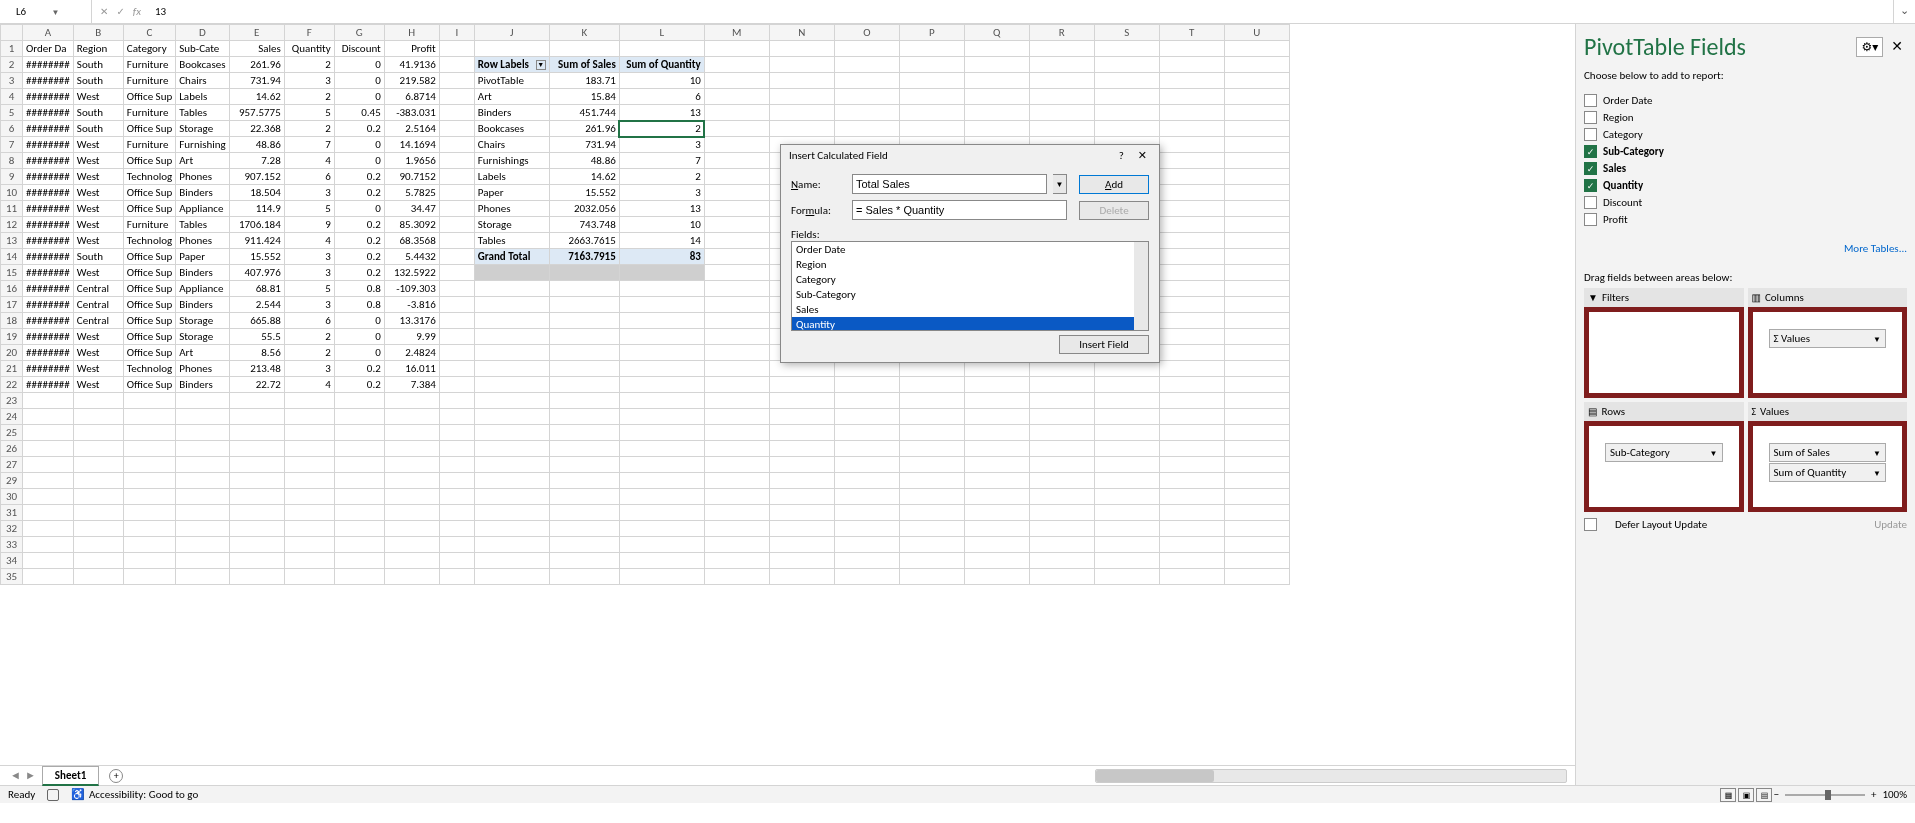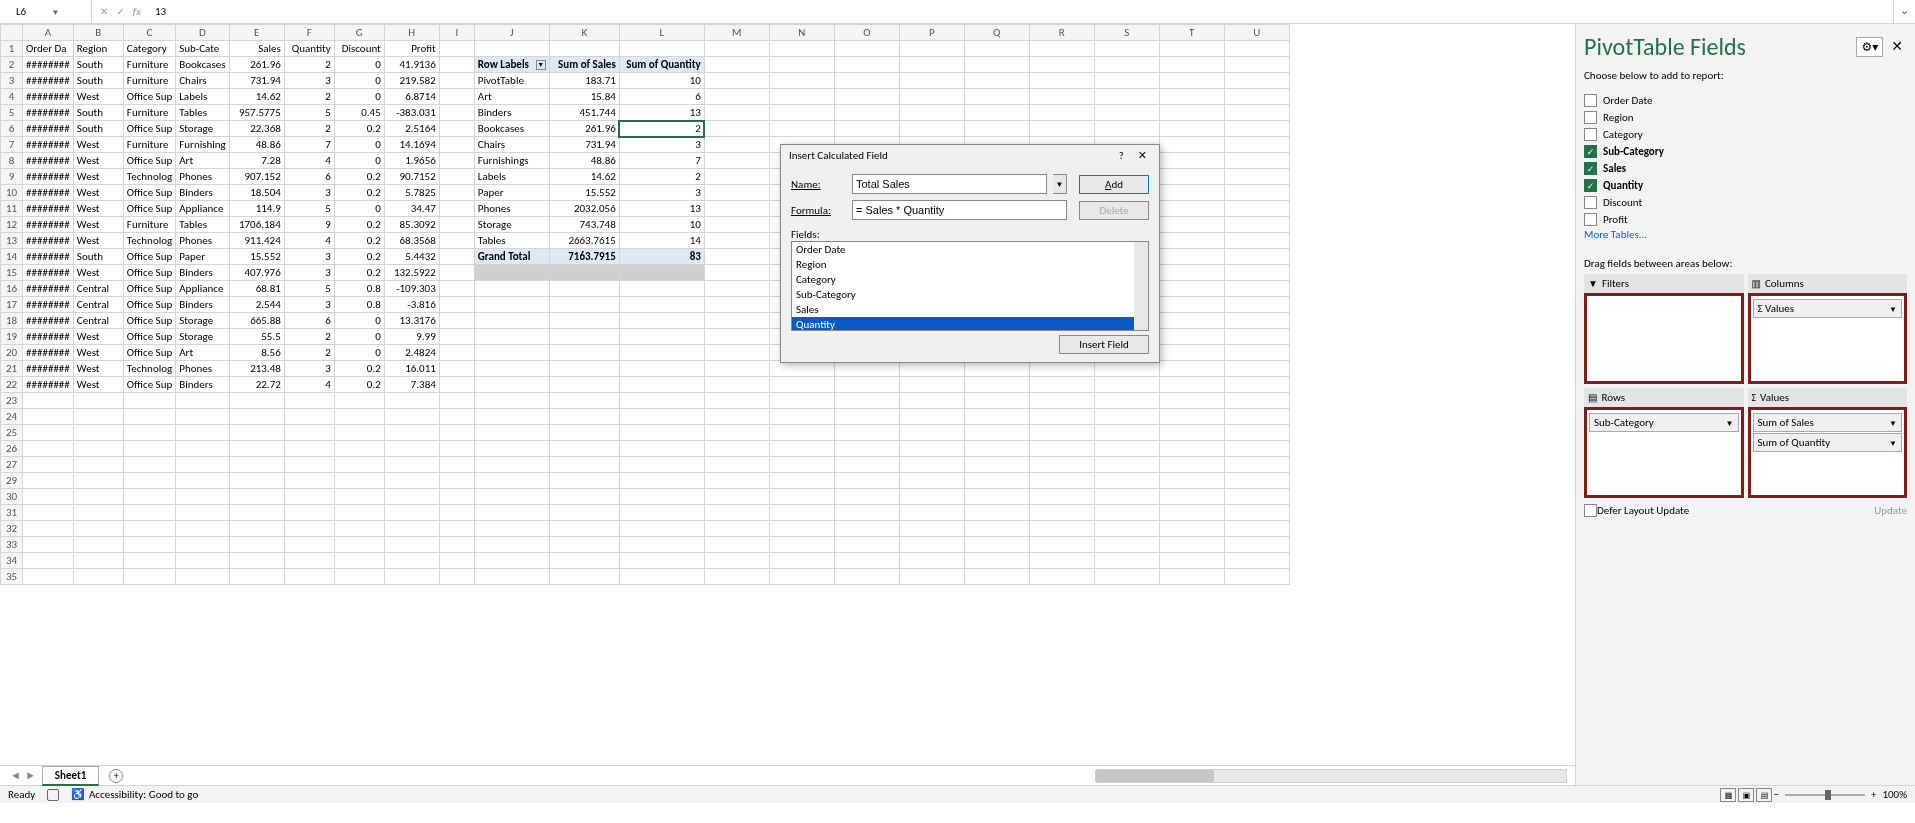--- a/index.html
+++ b/index.html
@@ -56,21 +56,21 @@
   .rec-ic { display:inline-block; width:12px; height:12px; border:1px solid #666; border-radius:2px;}
   .acc-ic { font-size:11px;}
   
   
   .dialog { position: absolute; left: 780px; top: 120px; width: 380px; background: #f0f0f0; border: 1px solid #888; box-shadow: 2px 2px 8px rgba(0,0,0,0.3); font-size: 11px; }
   .dialog .titlebar { display: flex; align-items:center; padding: 4px 8px; }
   .dialog .titlebar .close-x { margin-left:6px; padding:0 4px;}
   .dialog .titlebar .help-q { margin-left:auto; padding:0 4px;}
   .dialog .body { padding: 8px 10px; }
   .dlg-row { display: flex; align-items: center; margin-bottom: 6px; gap:6px;}
-  .dlg-row label { width: 55px; text-decoration: underline; }
+  .dlg-row label { width: 55px; }
   .dlg-row .underline-letter { text-decoration: underline; }
   .dlg-row input { flex:1; border: 1px solid #888; background:#fff; padding:2px 3px; font-size:11px; height:20px;}
   .dlg-dd { width:14px; height:20px; border:1px solid #888; border-left:none; background:#e8e8e8; font-size:8px; line-height:18px; text-align:center;}
   .dlg-btn { width: 70px; border: 1px solid #888; background: #e8e8e8; padding: 2px 0; text-align: center; margin-left: 6px; }
   .dlg-btn.primary { border: 1px solid #0078d4; }
   .dlg-btn.disabled { color:#aaa; }
   .fields-box { border: 1px solid #888; background: #fff; height: 90px; overflow:auto; position:relative;}
   .fields-box .item { padding: 1px 4px; }
   .fields-box .item.sel { background: #0a59c4; color: #fff; }
   .fields-box .sb { position:absolute; right:0; top:0; bottom:0; width:14px; background:#e8e8e8;}
@@ -83,30 +83,30 @@
   .pt-gear { font-size:12px; padding:2px 4px; border:1px solid #aaa; background:#fff; margin-right:4px;}
   .pt-close-x { padding: 0 4px; font-size:14px;}
   .pt-sub { margin: 8px 0 4px; }
   .pt-search { display:flex; border:1px solid #ccc; background:#fff; padding: 4px; align-items:center;}
   .pt-search input { flex:1; border:none; outline:none; font-style:italic; color:#888; font-size:11px;}
   .pt-list { margin-top: 6px; }
   .pt-list .item { display:flex; align-items:center; gap:6px; padding: 2px 0;}
   .pt-list .cb { width:13px; height:13px; border:1px solid #888; background:#fff; display:flex; align-items:center; justify-content:center; font-size:9px; }
   .pt-list .cb.checked { background:#217346; color:#fff; border-color:#217346;}
   .pt-list .item.checked span.lbl { font-weight:bold; }
-  .pt-more { color:#0066cc; margin-top:0;}
+  .pt-more { color:#0066cc; margin-top:14px;text-align:right;}
   .pt-drag-label { margin-top:16px; margin-bottom:4px;}
   .pt-areas { display:grid; grid-template-columns:1fr 1fr; grid-template-rows: 110px 110px; gap:4px; }
   .pt-area { display:flex; flex-direction:column;}
   .pt-area .hdr { background:#e4e4e4; padding:3px 4px; display:flex; align-items:center; gap:4px;}
   .pt-area .hdr .ic { font-size:10px; }
-  .pt-area .body { flex:1; background:#fff; border:3px solid #7f1d1d; padding:2px;}
+  .pt-area .body { flex:1; background:#fff; border:5px solid #7f1d1d; padding:16px;}
   .pt-chip { border:1px solid #aaa; background:#f0f0f0; padding:2px 4px; margin:1px 0; display:flex; align-items:center;}
   .pt-chip .dd { margin-left:auto; font-size:8px;}
-  .pt-defer { margin-top:6px; display:flex; align-items:center; gap:0;}
+  .pt-defer { margin-top:6px; display:flex; align-items:center; gap:18px;}
   .pt-defer .upd { margin-left:auto; color:#999;}
 </style>
 </head>
 <body>
 
 <div class="formula-bar">
   <div class="name-box">
     <span>L6</span>
     <span class="dd">▼</span>
   </div>

